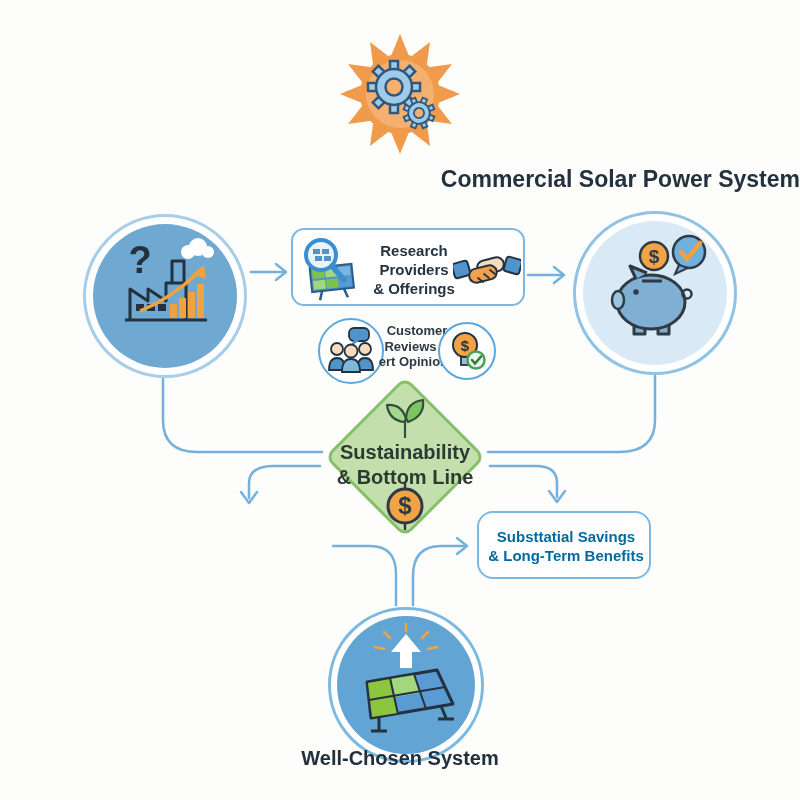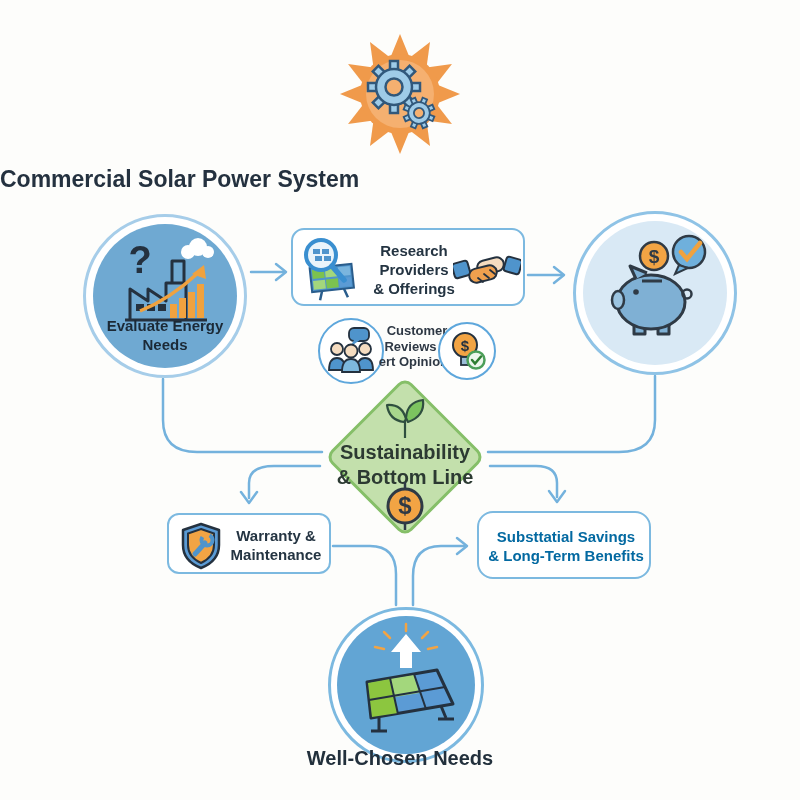--- a/index.html
+++ b/index.html
@@ -4,21 +4,21 @@
 <style>
   * { margin:0; padding:0; box-sizing:border-box; }
   html,body { width:800px; height:800px; }
   body {
     position:relative; background:#fdfdfb; overflow:hidden;
     font-family:"Liberation Sans", sans-serif; color:var(--dark-text,#24313f);
   }
   .abs { position:absolute; }
   .pre { white-space:pre-line; }
   .title {
-    left:0; top:166px; width:800px; text-align:left;
+    left:0; top:166px; width:800px; text-align:right;
     font-size:23px; font-weight:700; color:var(--dark-text,#24313f);
   }
   .ring { position:absolute; border-radius:50%; background:#fff; }
   .ring-lg { border:3px solid var(--ring-light,#a6cde9); }
   .fill { position:absolute; border-radius:50%; }
   .box {
     position:absolute; background:#fff;
     border:2.5px solid var(--box-border,#7cb9e0);
     padding-left:44px;
   }
@@ -135,22 +135,20 @@
       </g>
       <g fill="var(--chart-orange,#f0a23f)">
         <rect x="58" y="67" width="7" height="14"></rect>
           <rect x="67" y="61" width="7" height="20"></rect>
         <rect x="76" y="55" width="7" height="26"></rect>
           <rect x="85" y="47" width="7" height="34"></rect>
       </g>
       <path d="M28 74 Q58 62 86 36" stroke="var(--chart-orange,#f0a23f)" stroke-width="3.5" fill="none"></path>
       <polygon points="92,28 94,42 80,37" fill="var(--chart-orange,#f0a23f)"></polygon>
     </svg>
-    <div class="abs node-label pre" style="left:8px;top:100px;width:142px;font-size:15px;color:#1b2936;">Evaluate Energy
-Needs</div>
   </div>
 
   <div class="box" style="left:291px;top:228px;width:234px;height:78px;border-radius:13px;">
     <svg class="abs" style="left:6px;top:6px;" width="64" height="66" viewBox="0 0 64 66">
       <g transform="rotate(-6 32 44)">
         <rect x="12" y="30" width="42" height="24" fill="#4f94cc" stroke="#2a5d8c" stroke-width="2"></rect>
         <rect x="14" y="32" width="12" height="9" fill="#7cc24f"></rect>
           <rect x="27" y="32" width="12" height="9" fill="#a3d77c"></rect>
           <rect x="40" y="32" width="12" height="9" fill="#7ab5de"></rect>
         <rect x="14" y="43" width="12" height="9" fill="#a3d77c"></rect>
@@ -240,30 +238,20 @@
     </g>
   </svg>
   <div class="abs node-label pre" style="left:320px;top:440px;width:170px;font-size:20px;color:#2c3a32;">Sustainability
 &amp; Bottom Line</div>
   <svg class="abs" style="left:383px;top:481px;" width="44" height="50" viewBox="0 0 44 50">
     <path d="M22 1 V49" stroke="#2f3a45" stroke-width="2.5"></path>
     <circle cx="22" cy="25" r="17" fill="var(--coin-orange,#f2a444)" stroke="#2f3a45" stroke-width="3"></circle>
     <text x="22" y="33" font-size="24" font-weight="bold" fill="#2f3a45" text-anchor="middle" font-family="Liberation Sans, sans-serif">$</text>
   </svg>
 
-  <div class="box" style="left:167px;top:513px;width:164px;height:61px;border-radius:12px;">
-    <svg class="abs" style="left:10px;top:7px;" width="44" height="48" viewBox="0 0 44 48">
-      <path d="M22 2 L40 8 V23 Q40 39 22 46 Q4 39 4 23 V8 Z" fill="#5b9bd5" stroke="#24313f" stroke-width="2.5" stroke-linejoin="round"></path>
-      <path d="M22 7 L35 11.5 V23 Q35 35 22 41 Q9 35 9 23 V11.5 Z" fill="var(--coin-orange,#f2a444)" stroke="#24313f" stroke-width="2"></path>
-      <path d="M16 32 L26 21" stroke="#4f94cc" stroke-width="5" stroke-linecap="round"></path>
-      <circle cx="28" cy="18" r="5.5" fill="none" stroke="#4f94cc" stroke-width="4" stroke-dasharray="20 8"></circle>
-    </svg>
-    <div class="abs node-label pre" style="left:56px;top:12px;width:102px;font-size:15px;color:#243442;">Warranty &amp;
-Maintenance</div>
-  </div>
 
   <div class="box" style="left:477px;top:511px;width:174px;height:68px;border-radius:16px;">
     <div class="abs node-label pre" style="left:4px;top:15px;width:166px;font-size:15px;color:#0369a1;">Substtatial Savings
 &amp; Long-Term Benefits</div>
   </div>
 
   <div class="ring" style="left:328px;top:607px;width:156px;height:156px;border:3px solid var(--box-border,#7cb9e0);">
     <div class="fill" style="left:6px;top:6px;width:138px;height:138px;background:var(--node-bottom-fill,#62a5d4);"></div>
     <svg class="abs" style="left:14px;top:12px;" width="122" height="118" viewBox="0 0 122 118">
       <g stroke="var(--coin-orange,#f2a444)" stroke-width="2.5" stroke-linecap="round">
@@ -279,15 +267,15 @@
       <polygon points="45,57 69,53 74,71 50,75" fill="#a3d77c"></polygon>
       <g stroke="#24313f" stroke-width="2" fill="none">
         <path d="M45 56 L53 92"></path>
           <path d="M69 52 L81 87"></path>
           <path d="M24 78 L100 65"></path>
       </g>
       <path d="M34 96 v12 M96 84 l5 12" stroke="#24313f" stroke-width="3"></path>
       <path d="M26 109 h16 M93 97 h16" stroke="#24313f" stroke-width="3"></path>
     </svg>
   </div>
-  <div class="abs caption" style="left:0;top:747px;width:800px;font-size:20px;color:#22303c;">Well-Chosen Needs</div>
+  <div class="abs caption" style="left:0;top:747px;width:800px;font-size:20px;color:#22303c;">Well-Chosen System</div>
 
 </div>
 
 </body></html>

